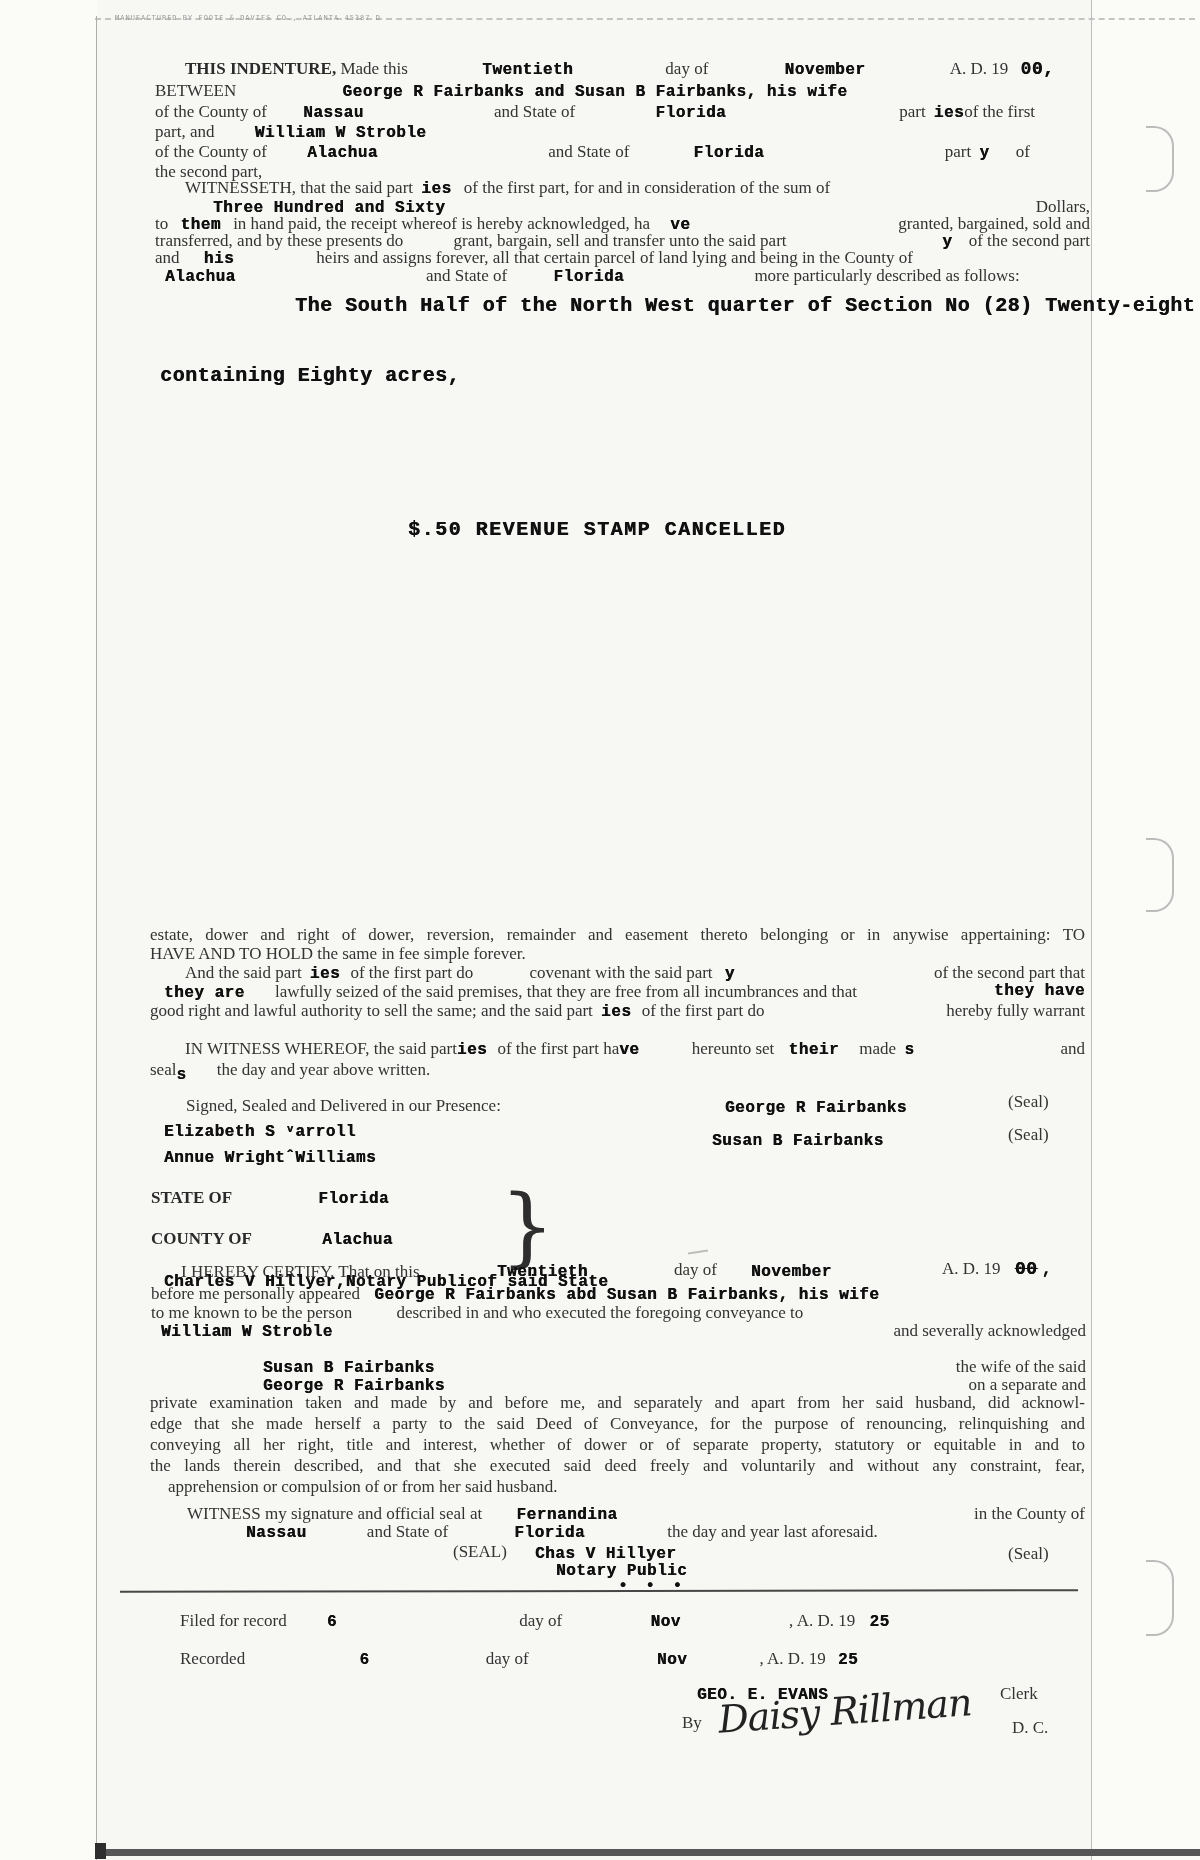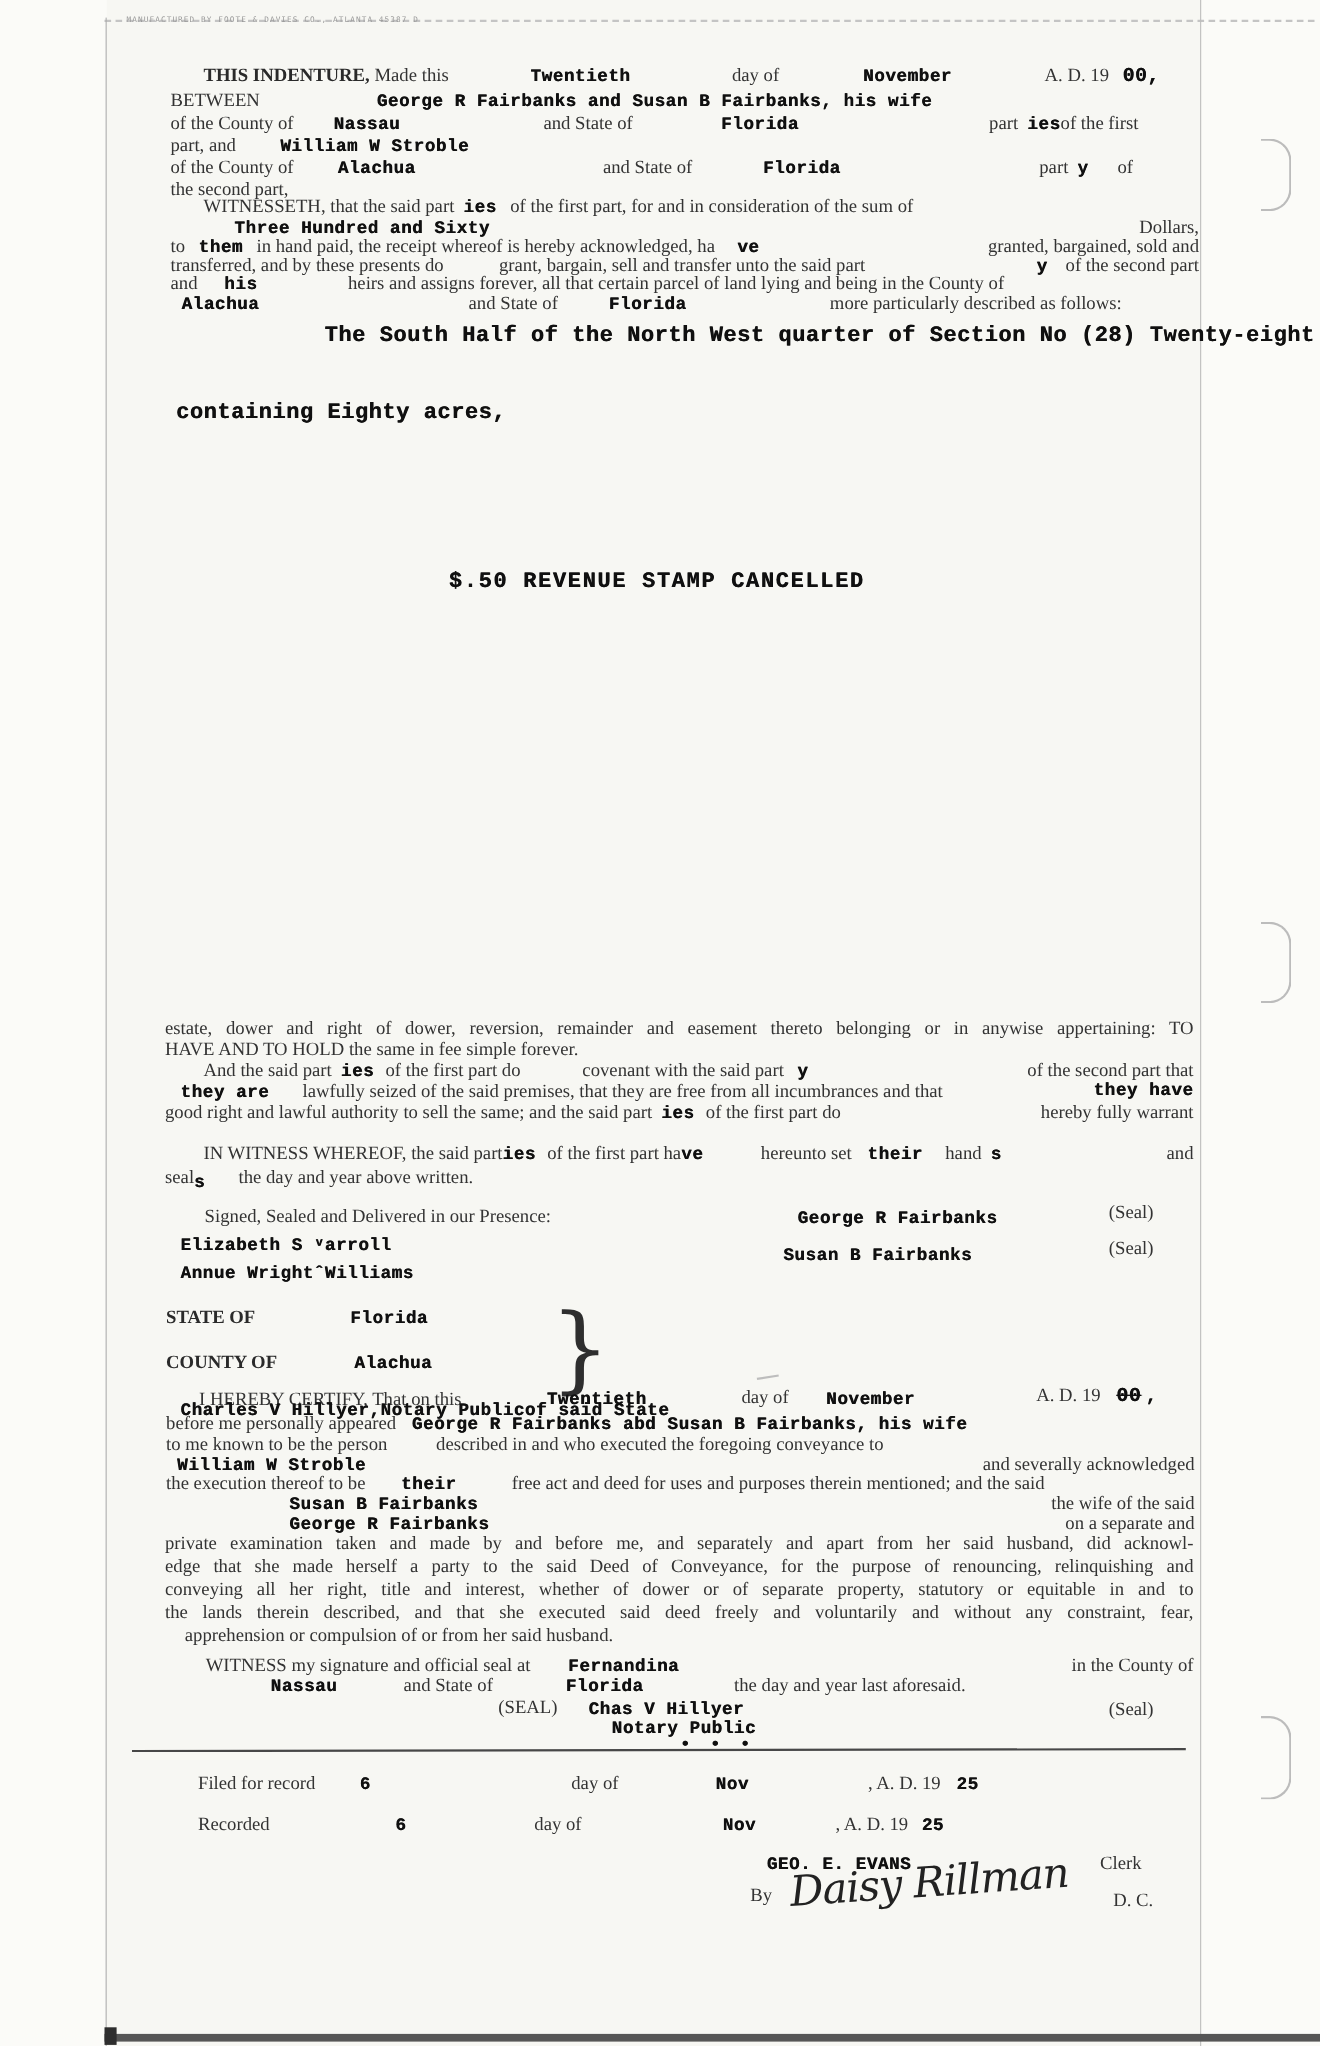--- a/index.html
+++ b/index.html
@@ -167,21 +167,21 @@
     <span class="t" style="margin-left:4px;">ies</span>
     <span class="p" style="margin-left:6px;">of the first part do</span>
     <span class="rr p" style="right:0;">hereby fully warrant</span>
   </div>
 
   <div class="ln" style="left:185px;top:1038px;width:900px;">
     <span class="p">IN WITNESS WHEREOF, the said part</span><span class="t">ies</span>
     <span class="p" style="margin-left:6px;">of the first part ha</span><span class="t">ve</span>
     <span class="p" style="margin-left:48px;">hereunto set</span>
     <span class="t" style="margin-left:10px;">their</span>
-    <span class="p" style="margin-left:16px;">hand</span>
+    <span class="p" style="margin-left:16px;">made</span>
     <span class="t" style="margin-left:4px;">s</span>
     <span class="rr p" style="right:0;">and</span>
   </div>
   <div class="ln" style="left:150px;top:1059px;">
     <span class="p">seal</span><span class="t sub">s</span>
     <span class="p" style="margin-left:26px;">the day and year above written.</span>
   </div>
 
   <div class="ln" style="left:186px;top:1095px;">
     <span class="p">Signed, Sealed and Delivered in our Presence:</span>
@@ -239,25 +239,20 @@
     <span class="p">before me personally appeared</span>
     <span class="t" style="margin-left:10px;">George R Fairbanks abd Susan B Fairbanks, his wife</span>
   </div>
   <div class="ln w935" style="left:151px;top:1302px;">
     <span class="p">to me known to be the person</span>
     <span class="p" style="margin-left:40px;">described in and who executed the foregoing conveyance to</span>
   </div>
   <div class="ln w935" style="left:151px;top:1320px;">
     <span class="t" style="margin-left:10px;">William W Stroble</span>
     <span class="rr p" style="right:0;">and severally acknowledged</span>
-  </div>
-  <div class="ln w935" style="left:151px;top:1338px;">
-    <span class="p">the execution thereof to be</span>
-    <span class="t" style="margin-left:28px;">their</span>
-    <span class="p" style="margin-left:46px;">free act and deed for uses and purposes therein mentioned; and the said</span>
   </div>
   <div class="ln w935" style="left:151px;top:1356px;">
     <span class="t" style="margin-left:112px;">Susan B Fairbanks</span>
     <span class="rr p" style="right:0;">the wife of the said</span>
   </div>
   <div class="ln w935" style="left:151px;top:1374px;">
     <span class="t" style="margin-left:112px;">George R Fairbanks</span>
     <span class="rr p" style="right:0;">on a separate and</span>
   </div>
   <div class="ln w935 just" style="left:150px;top:1392px;">

